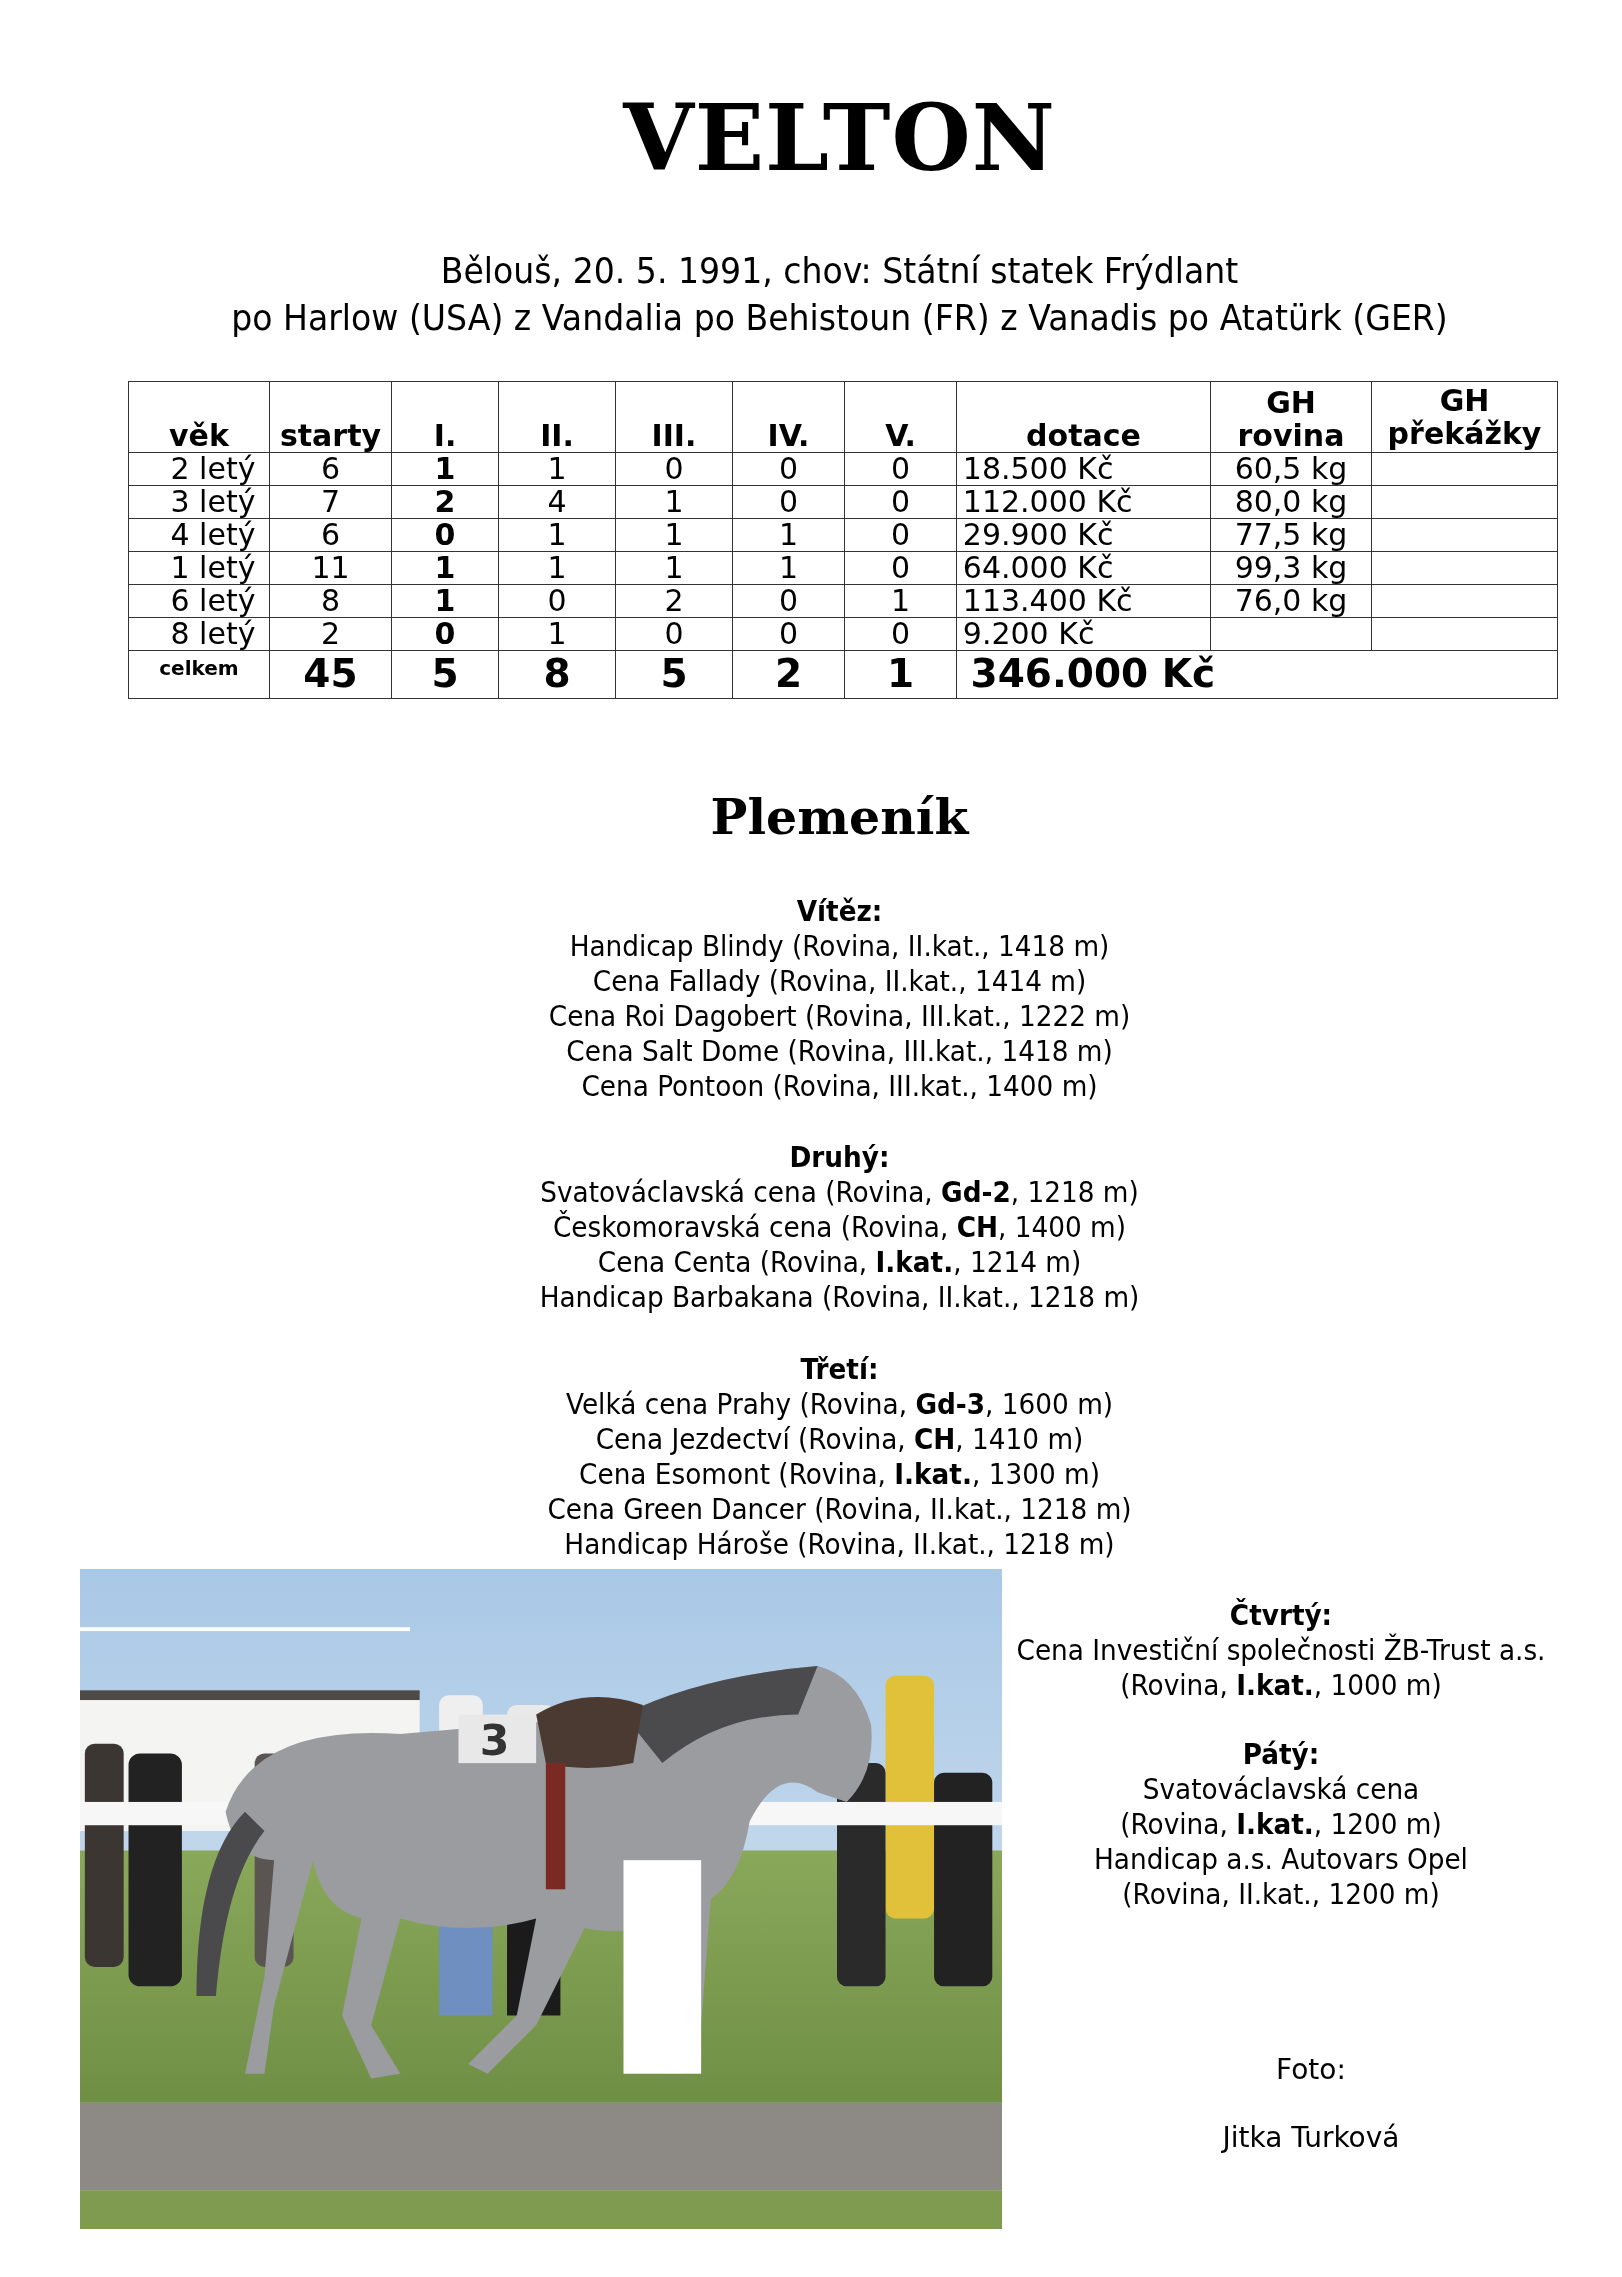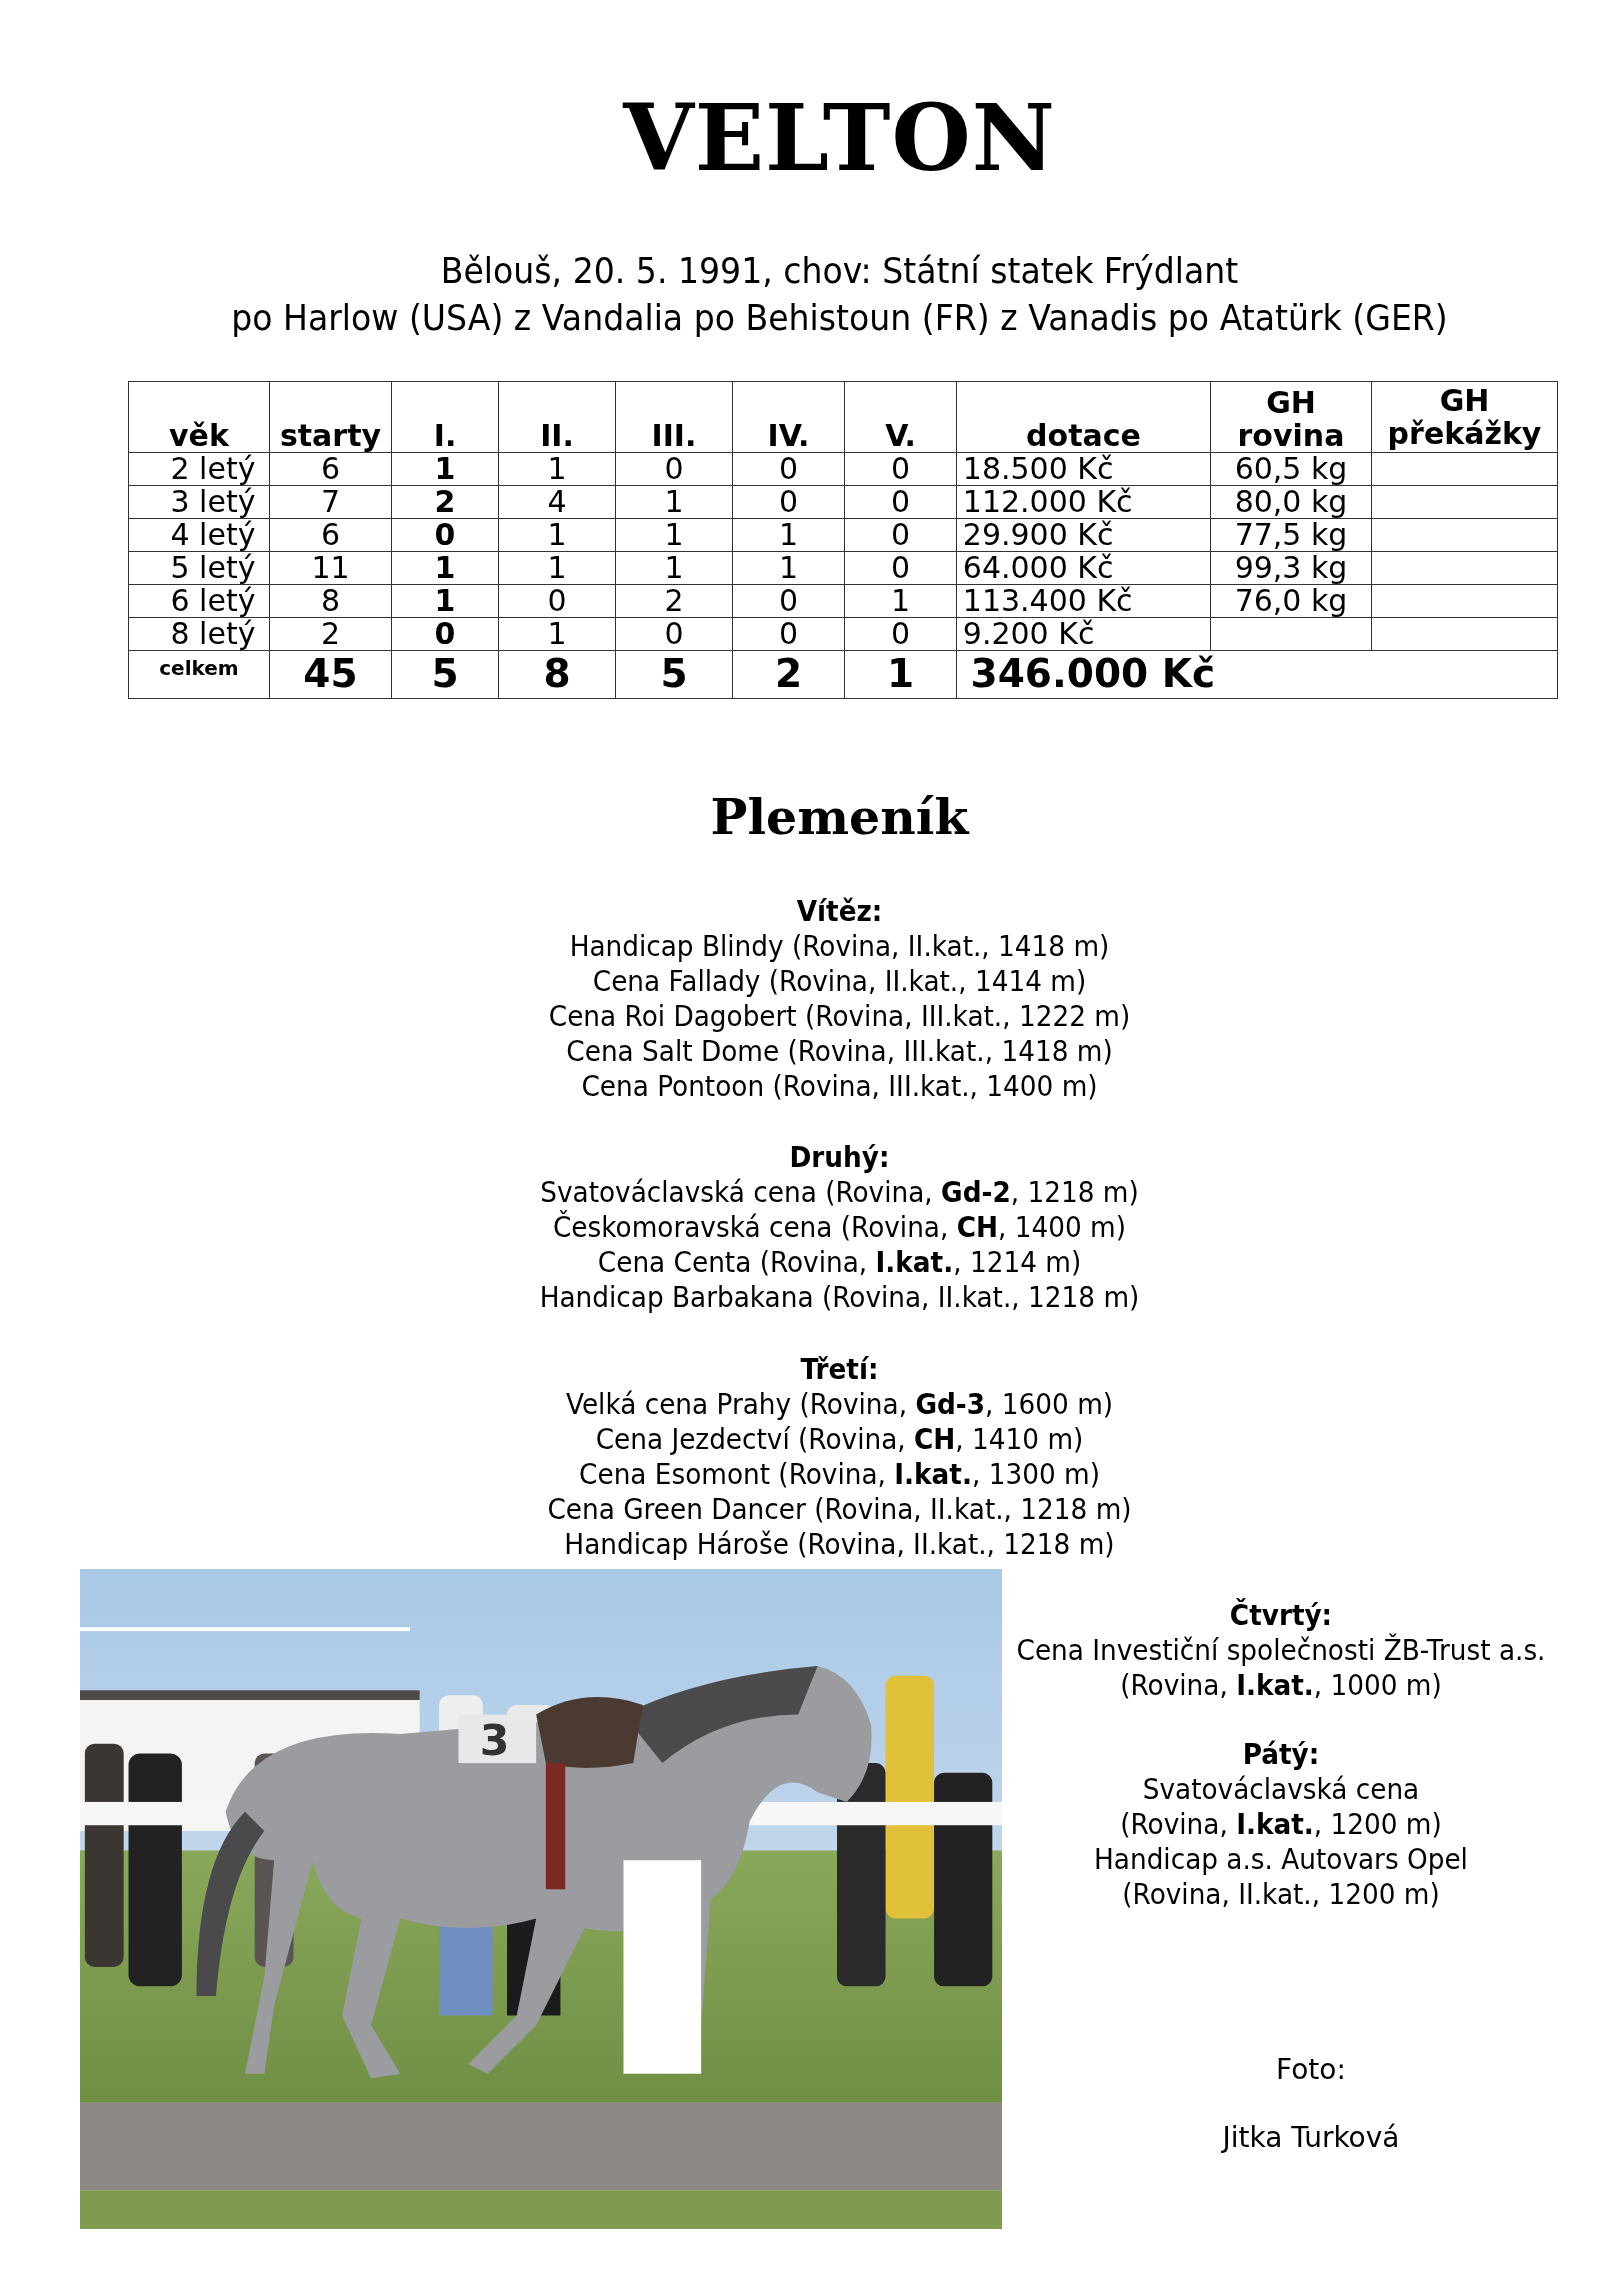--- a/index.html
+++ b/index.html
@@ -105,21 +105,21 @@
         <td class="c b">0</td>
         <td class="c">1</td>
         <td class="c">1</td>
         <td class="c">1</td>
         <td class="c">0</td>
         <td class="r">29.900 Kč</td>
         <td class="c">77,5 kg</td>
         <td class="c"></td>
       </tr>
       <tr>
-        <td class="age">5 letý</td>
+        <td class="age">1 letý</td>
         <td class="c">11</td>
         <td class="c b">1</td>
         <td class="c">1</td>
         <td class="c">1</td>
         <td class="c">1</td>
         <td class="c">0</td>
         <td class="r">64.000 Kč</td>
         <td class="c">99,3 kg</td>
         <td class="c"></td>
       </tr>

